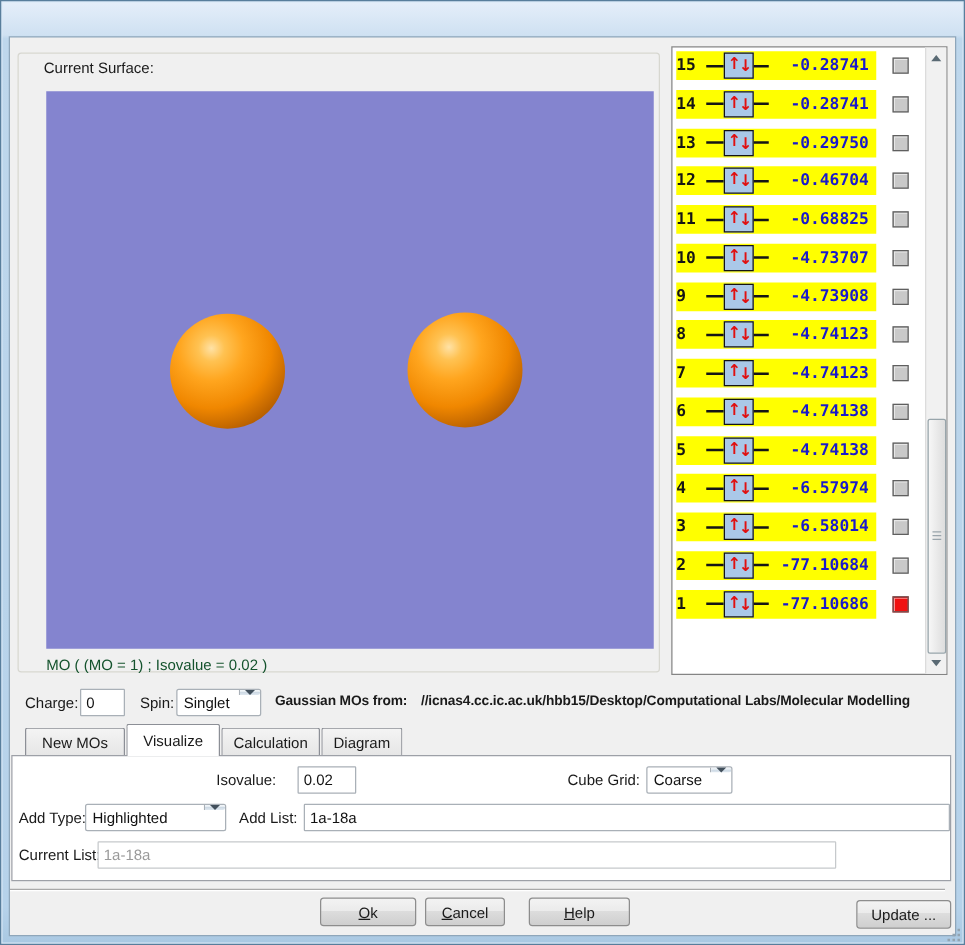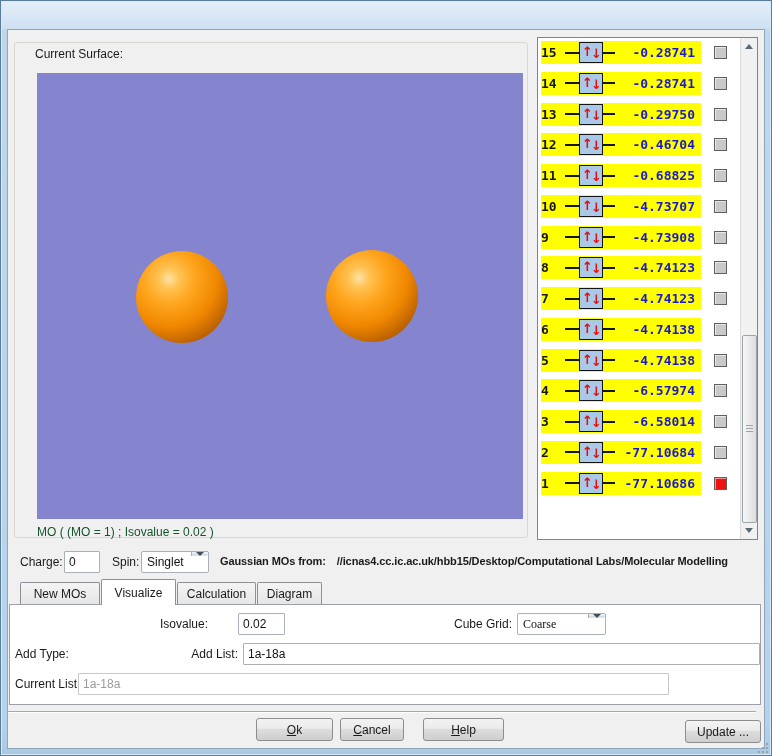--- a/index.html
+++ b/index.html
@@ -326,31 +326,37 @@
       <span>Gaussian MOs from:</span><span class="gap"></span>
       <span>//icnas4.cc.ic.ac.uk/hbb15/Desktop/Computational Labs/Molecular Modelling</span>
     </div>
 
     <div class="tab" style="left:12px; width:80px;">New MOs</div>
     <div class="tab active" style="left:93px; width:75px;">Visualize</div>
     <div class="tab" style="left:169px; width:79px;">Calculation</div>
     <div class="tab" style="left:249px; width:65px;">Diagram</div>
 
     <div class="tabpanel">
-      <span class="label12" style="left:150px; top:12px; width:74px; text-align:left;">Isovalue:</span>
+      <span class="label12" style="left:150px; top:12px; width:74px; text-align:center;">Isovalue:</span>
       <input class="tbox" style="left: 228px; top: 8px; width: 47px;" value="0.02">
       <span class="label12" style="left:420px; top:12px; width:82px; text-align:right;">Cube Grid:</span>
-      <div class="combo" style="left:507px; top:8px; width:89px;font-family:Liberation Serif, serif;">
+      <div class="combo" style="left:507px; top:8px; width:69px;">
         <span class="combo-value">Coarse</span>
         <span class="combo-btn">
             <span class="combo-arrow"></span>
           </span>
       </div>
 
       <span class="label12" style="left:5px; top:42px;">Add Type:</span>
+      <div class="combo" style="left:58px; top:38px; width:113px;">
+        <span class="combo-value">Highlighted</span>
+        <span class="combo-btn">
+            <span class="combo-arrow"></span>
+          </span>
+      </div>
       <span class="label12" style="left:178px; top:42px; width:50px; text-align:right;">Add List:</span>
       <input class="tbox" style="left: 233px; top: 38px; width: 517px;" value="1a-18a">
 
       <span class="label12" style="left:5px; top:72px;">Current List:</span>
       <input class="tbox" style="left: 68px; top: 68px; width: 591px;" disabled="" value="1a-18a">
       <div class="upd-btn">Update ...</div>
     </div>
 
     <div class="separator"></div>
     <div class="foot-btn btn-ok">

